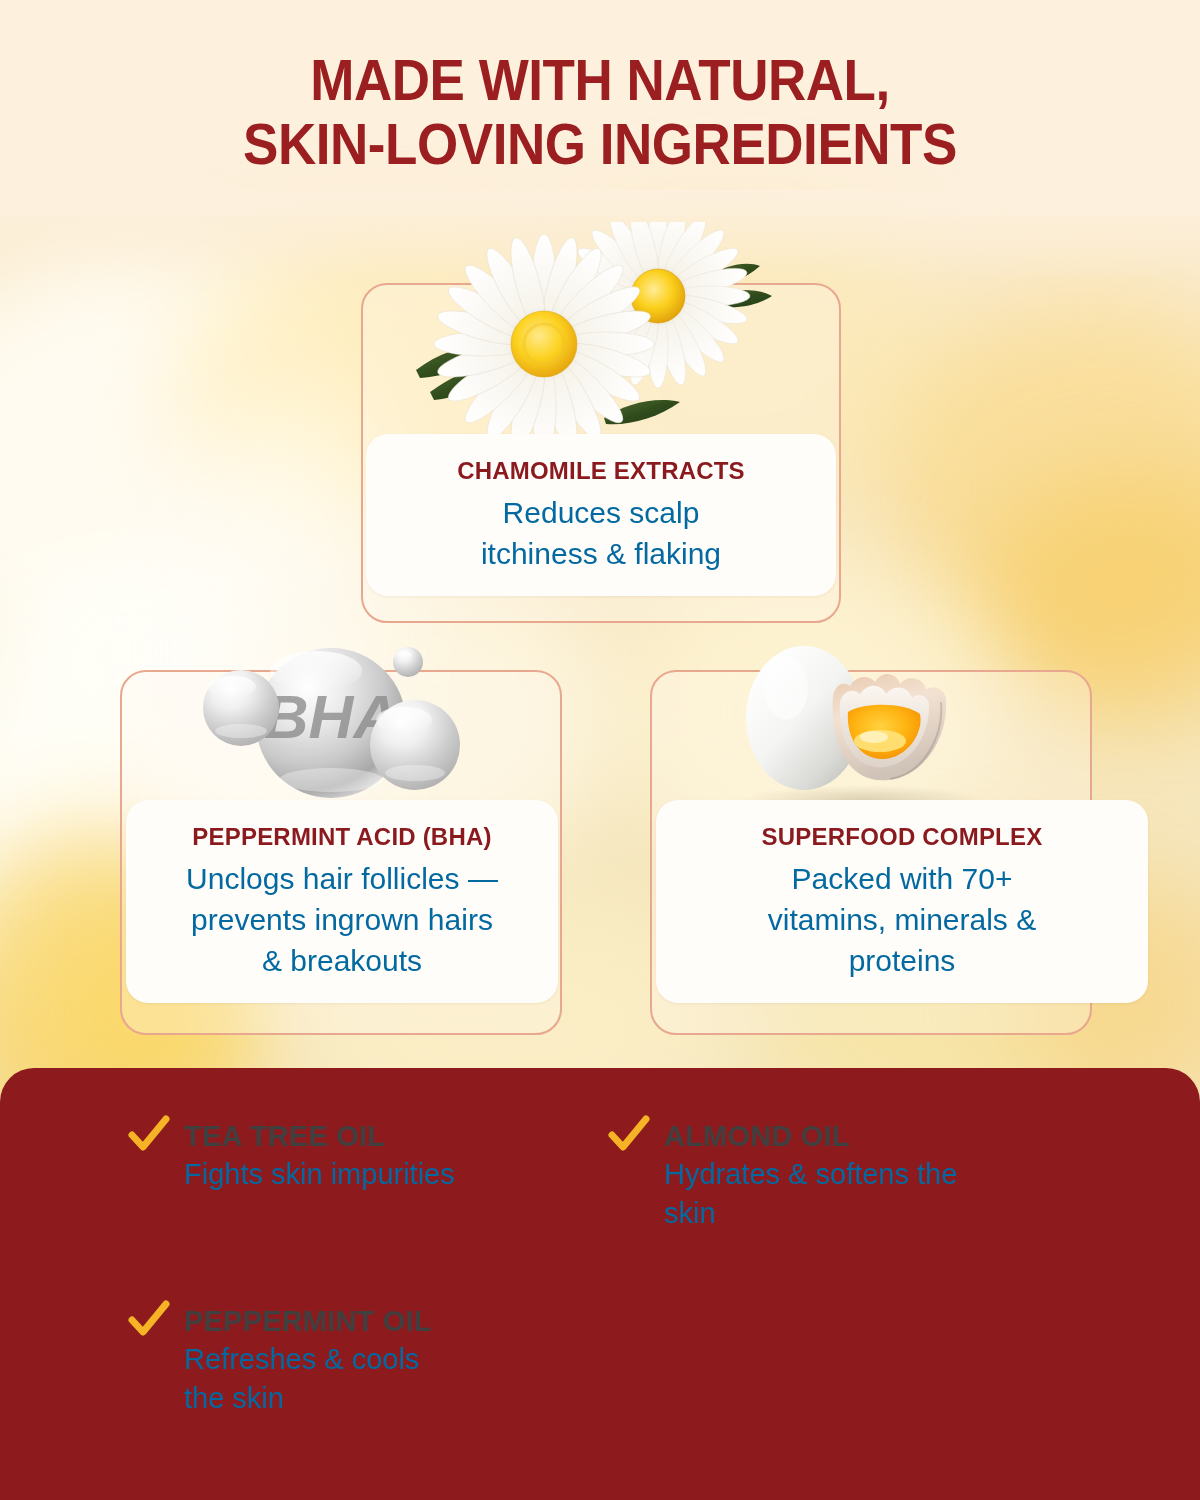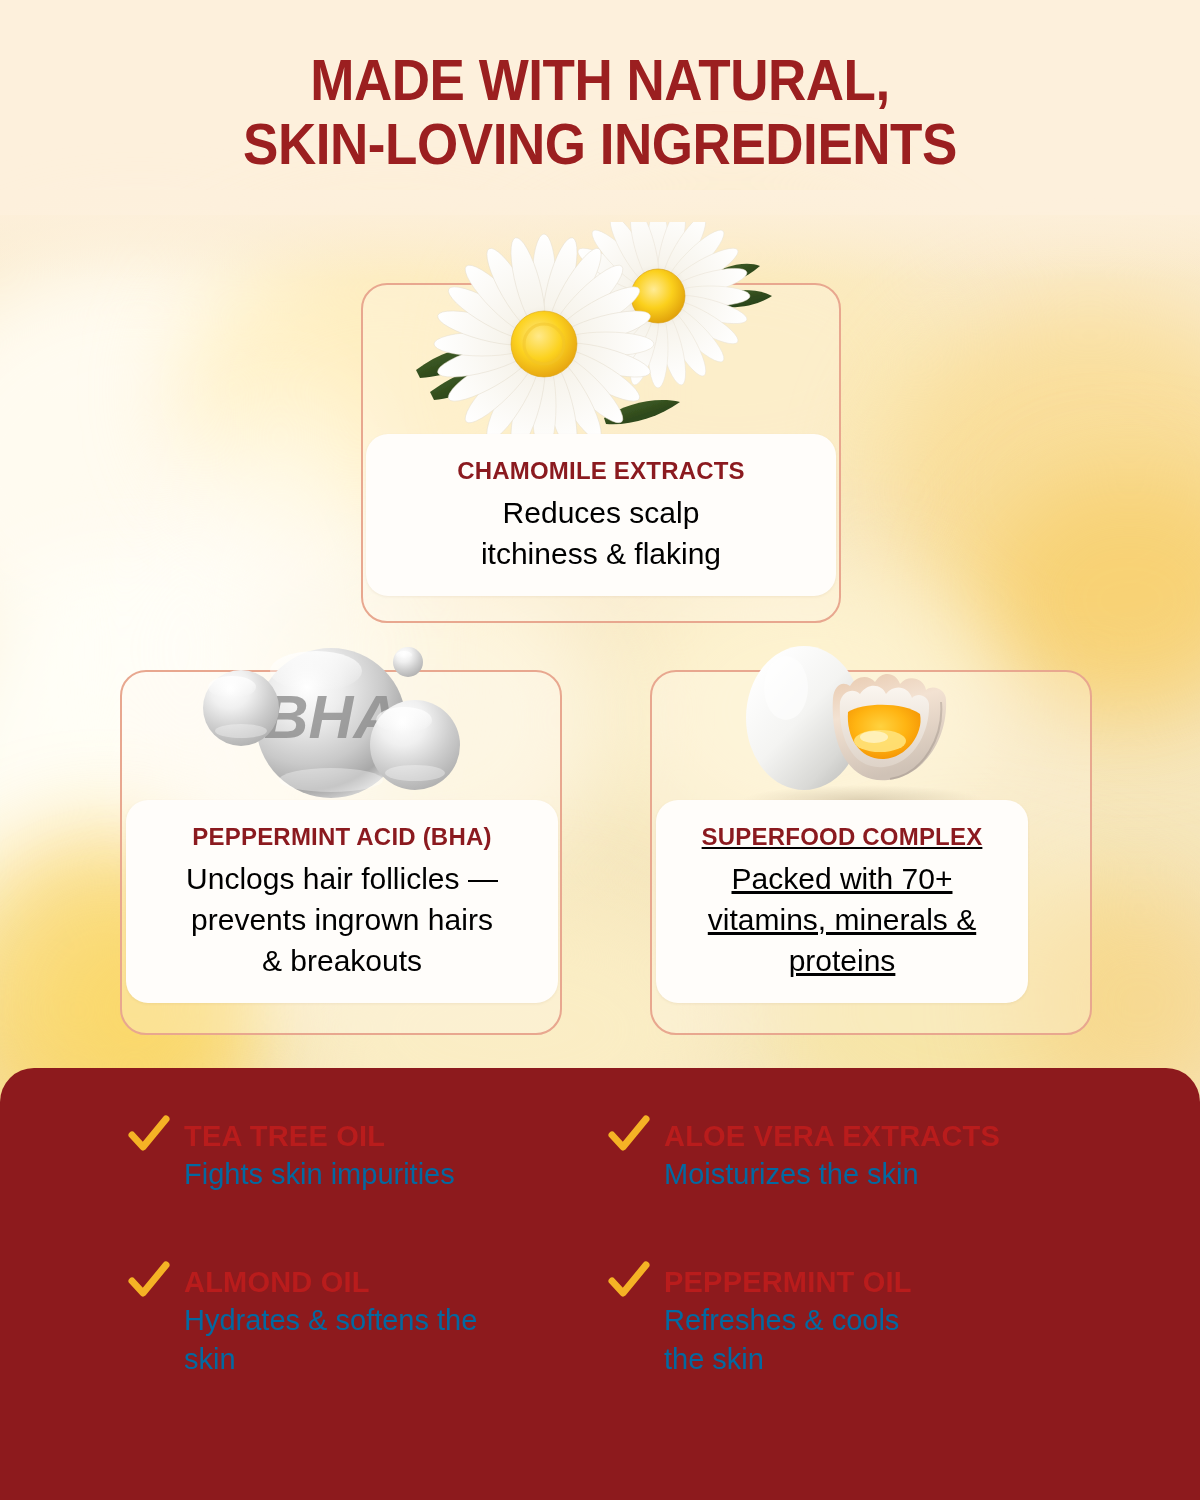--- a/index.html
+++ b/index.html
@@ -69,32 +69,32 @@
   .textbox{
     position:absolute;
     background:#fffdfa;
     border-radius:22px;
     text-align:center;
     padding:18px 14px 22px;
     box-shadow:0 1px 3px rgba(120,80,40,.08);
   }
   .tb-top   { left:366px; top:434px;  width:470px; }
   .tb-left  { left:126px; top:800px;  width:432px; }
-  .tb-right { left:656px; top:800px;  width:372px;text-decoration:underline; }
+  .tb-right { left:656px; top:800px;  width:492px; }
 
   .ing-title{
     color:#8b1a1f;
     font-weight:bold;
     font-size:24px;
     line-height:38px;
     letter-spacing:.2px;
     white-space:nowrap;
   }
   .ing-desc{
-    color:#000000;
+    color:#0369a1;
     font-size:30px;
     line-height:41px;
     margin-top:2px;
     white-space:pre-line;
   }
 
   
   .art{ position:absolute; }
   .art-chamomile{ left:408px; top:222px; width:380px; height:215px; }
   .art-bha{ left:188px; top:638px; width:290px; height:185px;font-style:italic; }
@@ -110,21 +110,21 @@
   .bullets{
     position:absolute; left:0; right:0; top:1118px;
     display:grid;
     grid-template-columns:1fr 1fr;
     row-gap:70px;
     padding:0 118px 0 122px;
   }
   .bullet{ position:relative; padding-left:62px; }
   .bullet .check{ position:absolute; left:6px; top:-4px; width:42px; height:42px; }
   .b-title{
-    color:#b91c1c; font-weight:bold;
+    color:#404040; font-weight:bold;
     font-size:29px; line-height:36px;
     letter-spacing:.2px;
   }
   .b-desc{
     color:#0369a1; font-size:29px; line-height:39px;
     white-space:pre-line; margin-top:1px;
   }
 </style>
 </head>
 <body>
@@ -378,29 +378,20 @@
   <div class="bullet">
     <span class="check">
       <svg viewBox="0 0 42 42" width="42" height="42">
         <path d="M4 21 L15 33 L38 5" fill="none" stroke="#f5b325" stroke-width="7" stroke-linecap="round" stroke-linejoin="round"></path>
       </svg>
     </span>
     <div class="b-title">TEA TREE OIL</div>
     <div class="b-desc">Fights skin impurities</div>
   </div>
 
-  <div class="bullet">
-    <span class="check">
-      <svg viewBox="0 0 42 42" width="42" height="42">
-        <path d="M4 21 L15 33 L38 5" fill="none" stroke="#f5b325" stroke-width="7" stroke-linecap="round" stroke-linejoin="round"></path>
-      </svg>
-    </span>
-    <div class="b-title">ALOE VERA EXTRACTS</div>
-    <div class="b-desc">Moisturizes the skin</div>
-  </div>
 
   <div class="bullet">
     <span class="check">
       <svg viewBox="0 0 42 42" width="42" height="42">
         <path d="M4 21 L15 33 L38 5" fill="none" stroke="#f5b325" stroke-width="7" stroke-linecap="round" stroke-linejoin="round"></path>
       </svg>
     </span>
     <div class="b-title">ALMOND OIL</div>
     <div class="b-desc">Hydrates &amp; softens the
 skin</div>

